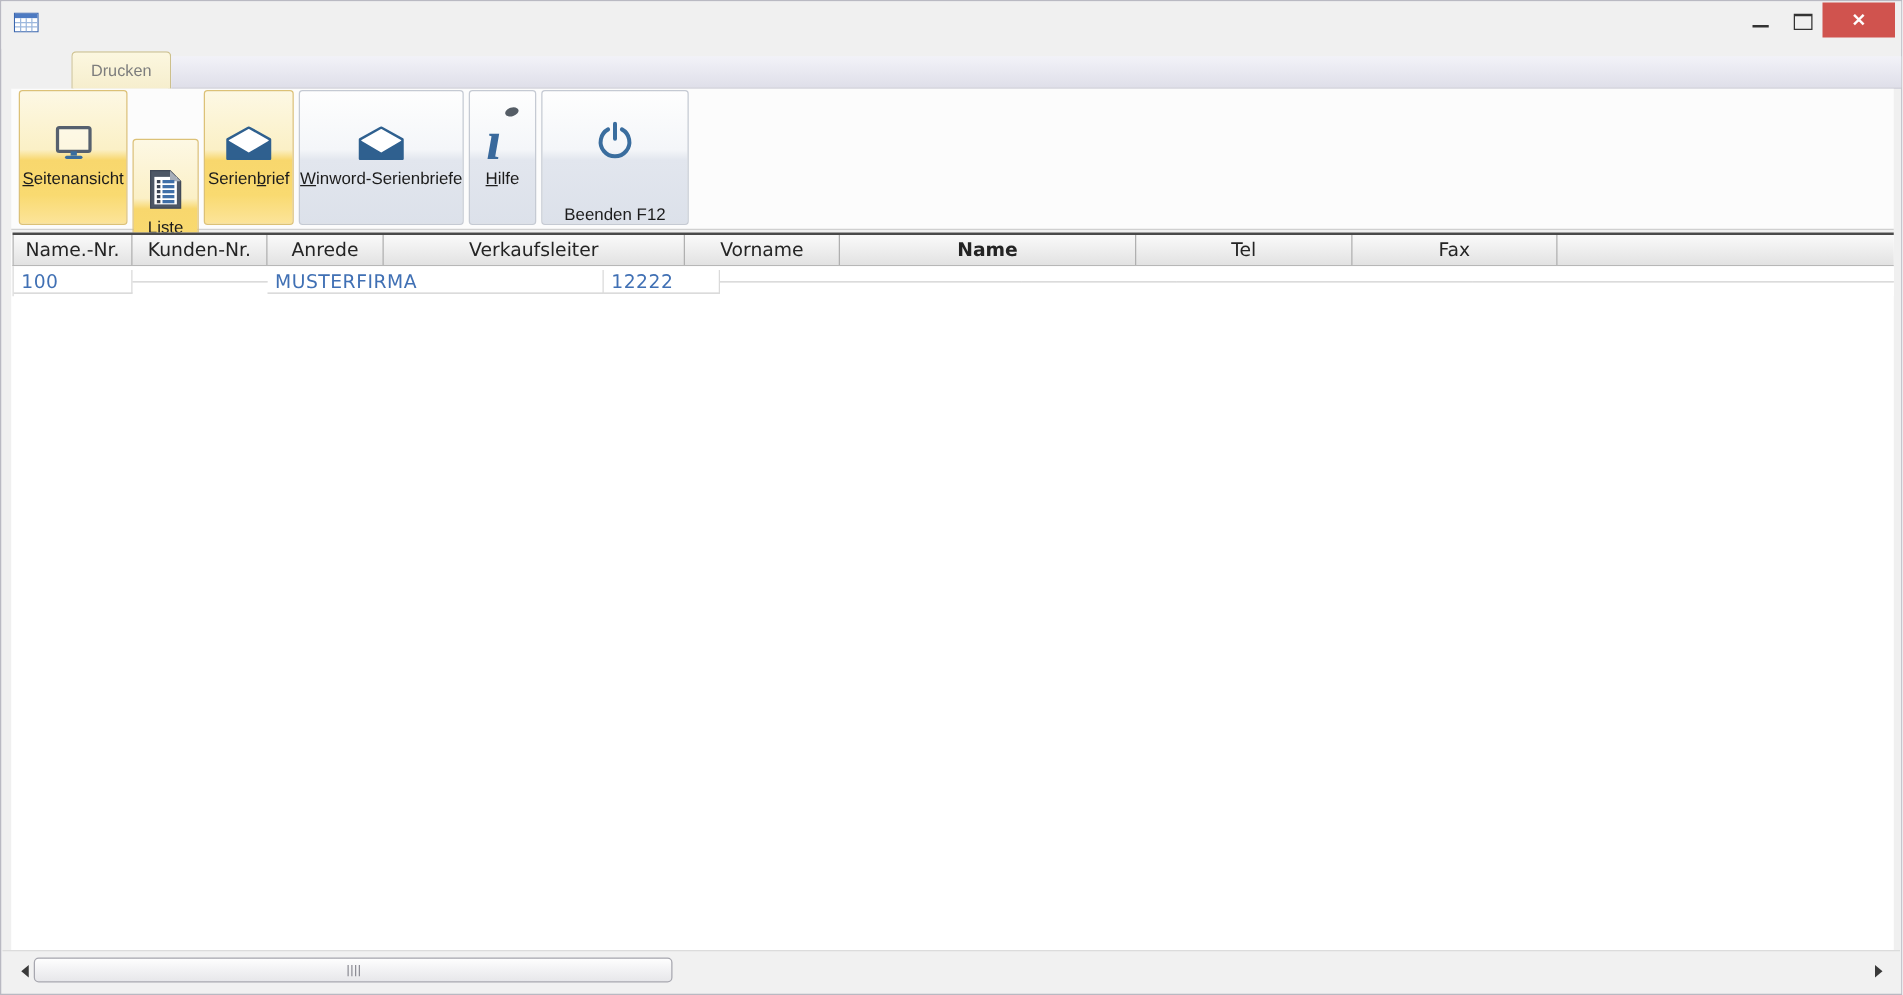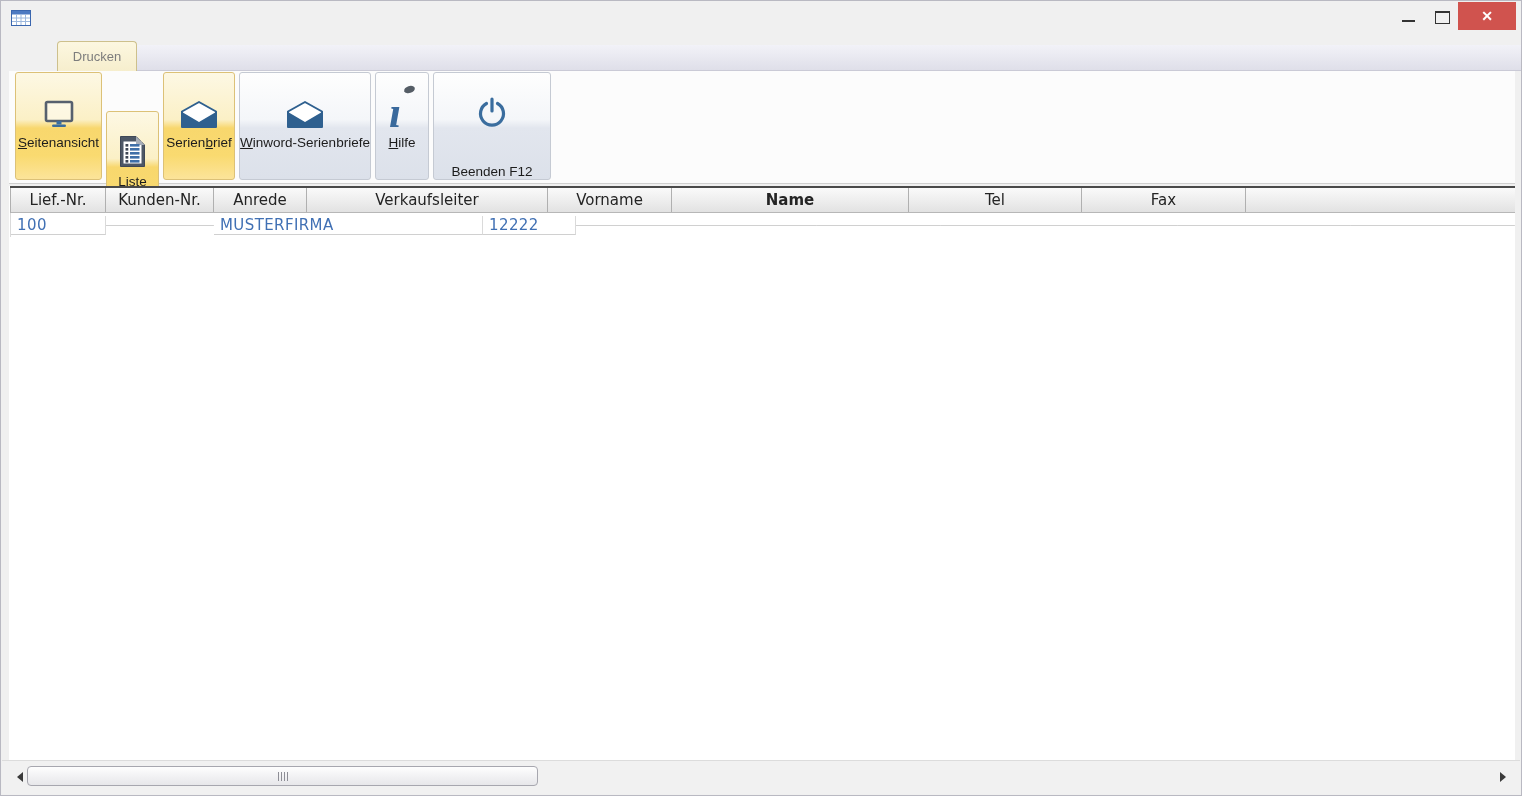--- a/index.html
+++ b/index.html
@@ -180,21 +180,21 @@
       </div>
       <div class="tbtn-label"><span>Beenden F12</span><span class="ak"></span><span></span></div>
     </div>
 
   </div>
 
   <div class="content-bg"></div>
 
   <div class="grid">
     <div class="hdr-row">
-      <div class="th c0">Lief.-Nr.</div>
+      <div class="th c0">Name.-Nr.</div>
       <div class="th c1">Kunden-Nr.</div>
       <div class="th c3">Anrede</div>
       <div class="th c4">Verkaufsleiter</div>
       <div class="th c5">Vorname</div>
       <div class="th c6">Name</div>
       <div class="th c7">Tel</div>
       <div class="th c8">Fax</div>
     </div>
     <div class="data-row">
       <div class="td c0">100</div>

